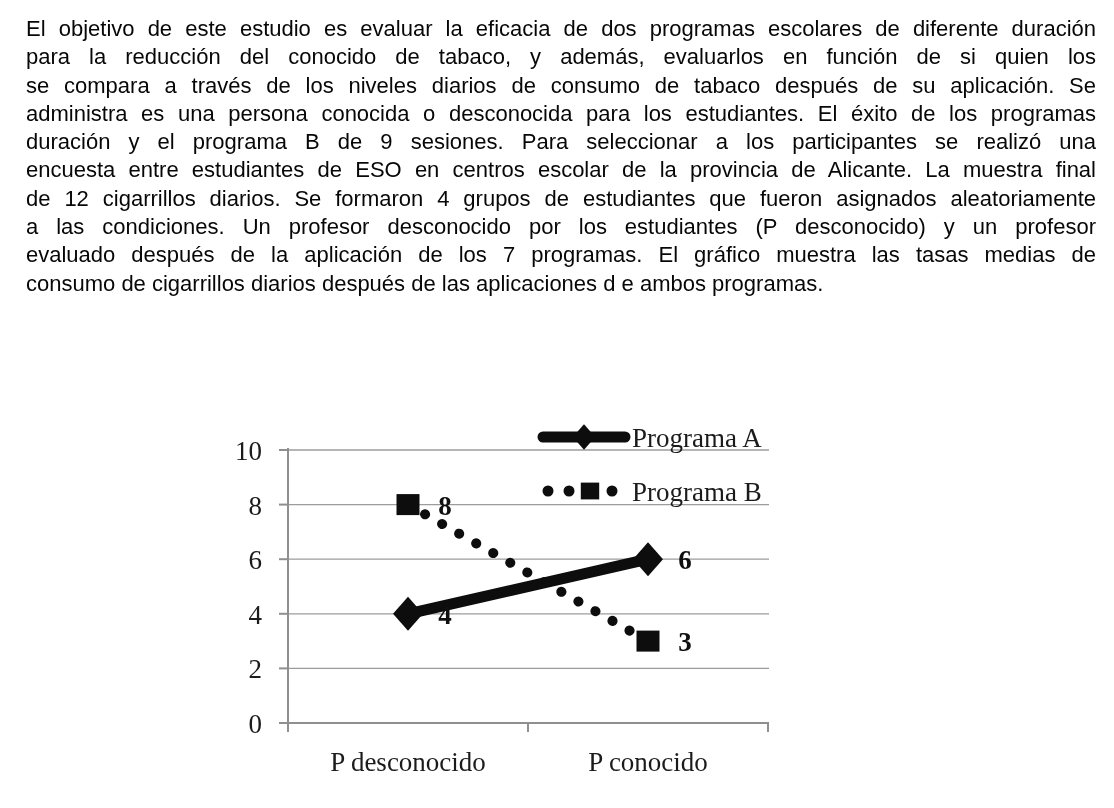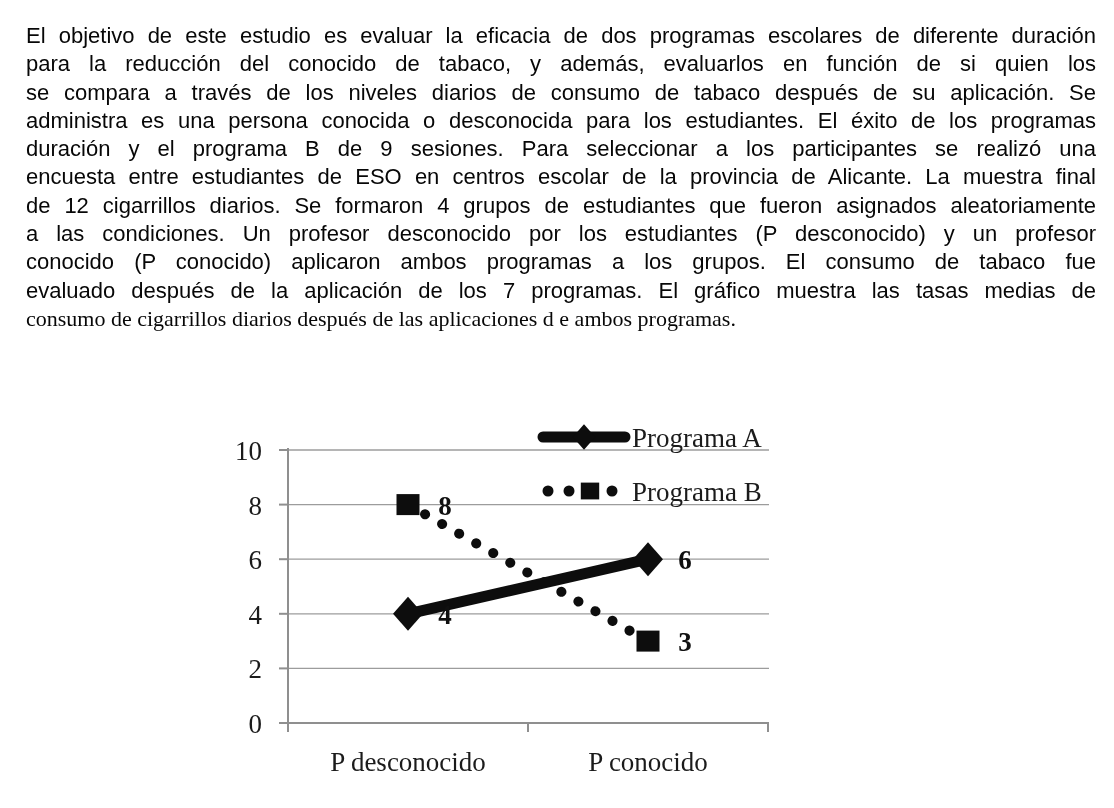--- a/index.html
+++ b/index.html
@@ -3,32 +3,32 @@
 <meta charset="utf-8">
 <style>
   html, body { margin: 0; padding: 0; background: #ffffff; }
   body {
     width: 1114px; height: 808px;
     position: relative; overflow: hidden;
     font-family: "Liberation Sans", sans-serif;
   }
   .paragraph {
     position: absolute;
-    left: 26px; top: 22px; width: 1070px;
+    left: 26px; top: 15px; width: 1070px;
     color: #070707;
     font-size: 22px;
   }
   .para-line {
     line-height: 28.3px;
     height: 28.3px;
     white-space: nowrap;
     text-align: justify;
     text-align-last: justify;
   }
-  .para-line.last { text-align-last: left; font-family: Liberation Serif, serif; }
+  .para-line.last { text-align-last: left; }
   .chart-svg {
     position: absolute; left: 0; top: 0;
     width: 1114px; height: 808px;
   }
   .tick-label, .cat-label, .legend-label {
     font-family: "Liberation Serif", "DejaVu Serif", serif;
     font-size: 27px;
     fill: #1b1b1b;
   }
   .data-label {
@@ -43,21 +43,20 @@
 
 <div class="paragraph">
     <div class="para-line">El objetivo de este estudio es evaluar la eficacia de dos programas escolares de diferente duración</div>
     <div class="para-line">para la reducción del conocido de tabaco, y además, evaluarlos en función de si quien los</div>
     <div class="para-line">se compara a través de los niveles diarios de consumo de tabaco después de su aplicación. Se</div>
     <div class="para-line">administra es una persona conocida o desconocida para los estudiantes. El éxito de los programas</div>
     <div class="para-line">duración y el programa B de 9 sesiones. Para seleccionar a los participantes se realizó una</div>
     <div class="para-line">encuesta entre estudiantes de ESO en centros escolar de la provincia de Alicante. La muestra final</div>
     <div class="para-line">de 12 cigarrillos diarios. Se formaron 4 grupos de estudiantes que fueron asignados aleatoriamente</div>
     <div class="para-line">a las condiciones. Un profesor desconocido por los estudiantes (P desconocido) y un profesor</div>
-    <div class="para-line">conocido (P conocido) aplicaron ambos programas a los grupos. El consumo de tabaco fue</div>
     <div class="para-line">evaluado después de la aplicación de los 7 programas. El gráfico muestra las tasas medias de</div>
     <div class="para-line last">consumo de cigarrillos diarios después de las aplicaciones d e ambos programas.</div>
   </div>
 
 <svg class="chart-svg" width="1114" height="808" viewBox="0 0 1114 808" aria-hidden="true">
     <line x1="279" y1="723" x2="288" y2="723" stroke="#8f8f8f" stroke-width="2"></line>
     <text x="262" y="724" text-anchor="end" dominant-baseline="central" class="tick-label">0</text>
     <line x1="288" y1="668.4" x2="769" y2="668.4" stroke="#9c9c9c" stroke-width="1.3"></line>
     <line x1="279" y1="668.4" x2="288" y2="668.4" stroke="#8f8f8f" stroke-width="2"></line>
     <text x="262" y="669.4" text-anchor="end" dominant-baseline="central" class="tick-label">2</text>

